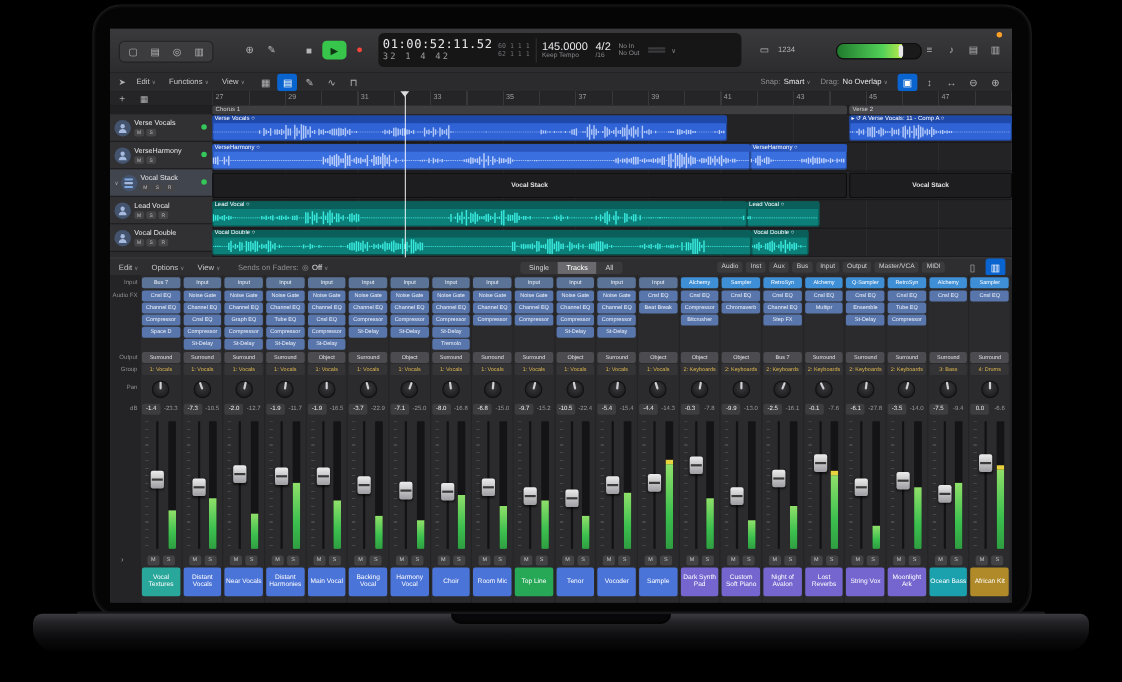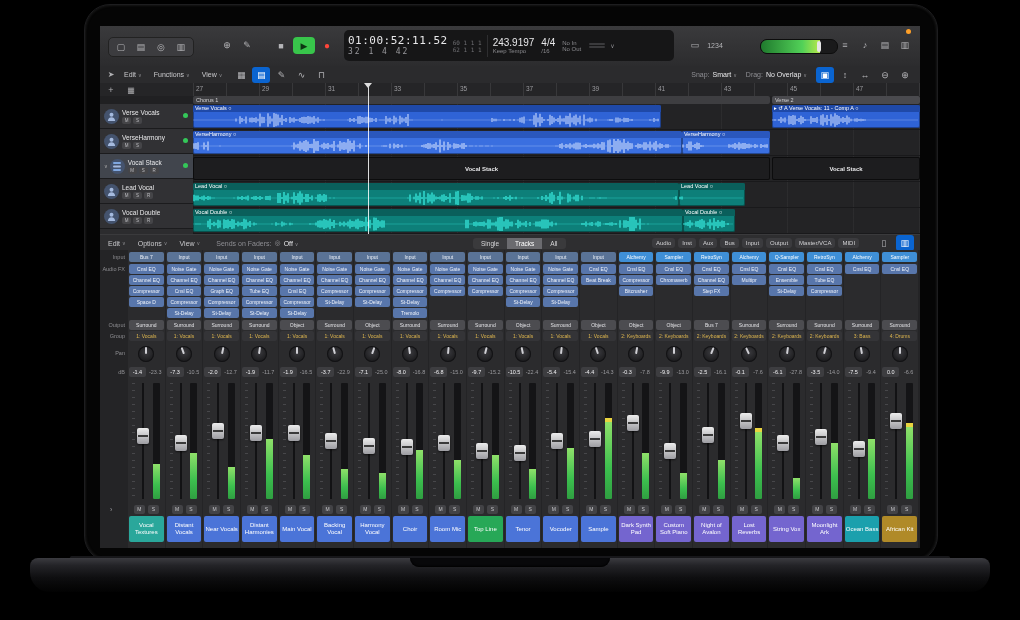--- a/index.html
+++ b/index.html
@@ -157,25 +157,25 @@
         <div class="lcdCol">
           <span class="lcdTime">01:00:52:11.52</span>
           <span class="lcdPos">32 1 4 42</span>
         </div>
         <div class="lcdCol" style="margin-left:5px;">
           <span class="lcdSmall">60 1 1 1</span>
           <span class="lcdSmall">62 1 1 1</span>
         </div>
         <div class="lcdDiv"></div>
         <div class="lcdCol">
-          <span class="lcdTempo">243.9197</span>
+          <span class="lcdTempo">145.0000</span>
           <span class="lcdSub">Keep Tempo</span>
         </div>
         <div class="lcdCol" style="margin-left:7px;">
-          <span class="lcdTempo">4/4</span>
+          <span class="lcdTempo">4/2</span>
           <span class="lcdSub">/16</span>
         </div>
         <div class="lcdCol" style="margin-left:7px;">
           <span class="lcdSub">No In</span>
           <span class="lcdSub">No Out</span>
         </div>
         <div class="lcdCol" style="margin-left:8px;gap:1px;">
           <div style="width:16px;height:2px;background:#3a3a3c;border-radius:1px;"></div>
           <div style="width:16px;height:2px;background:#3a3a3c;border-radius:1px;"></div>
         </div>

